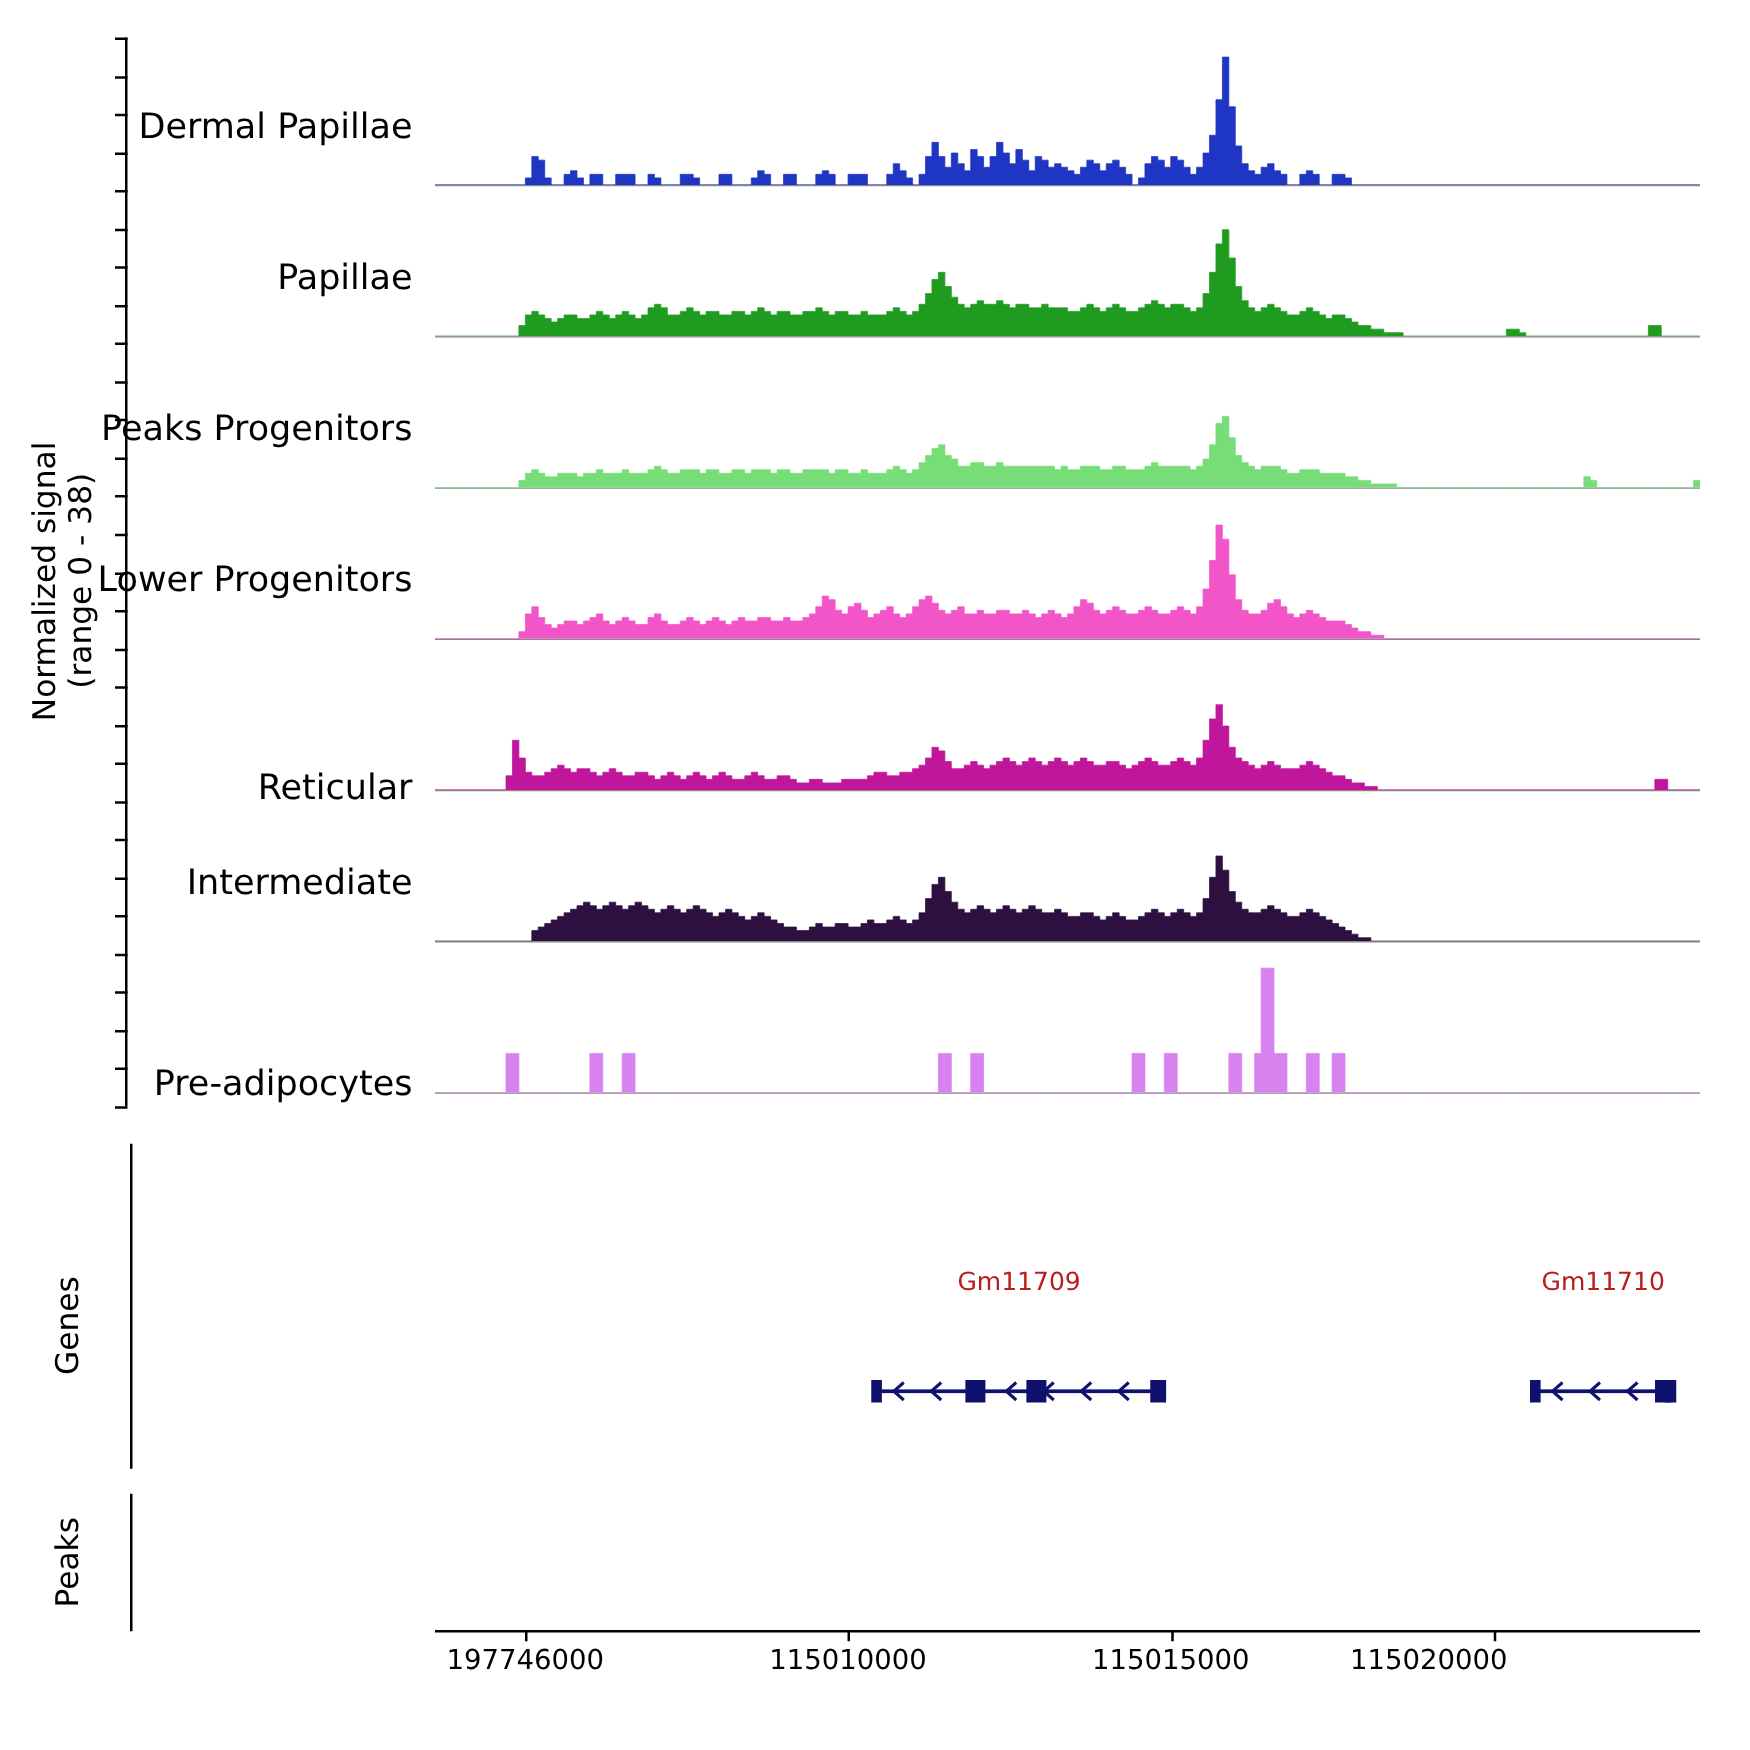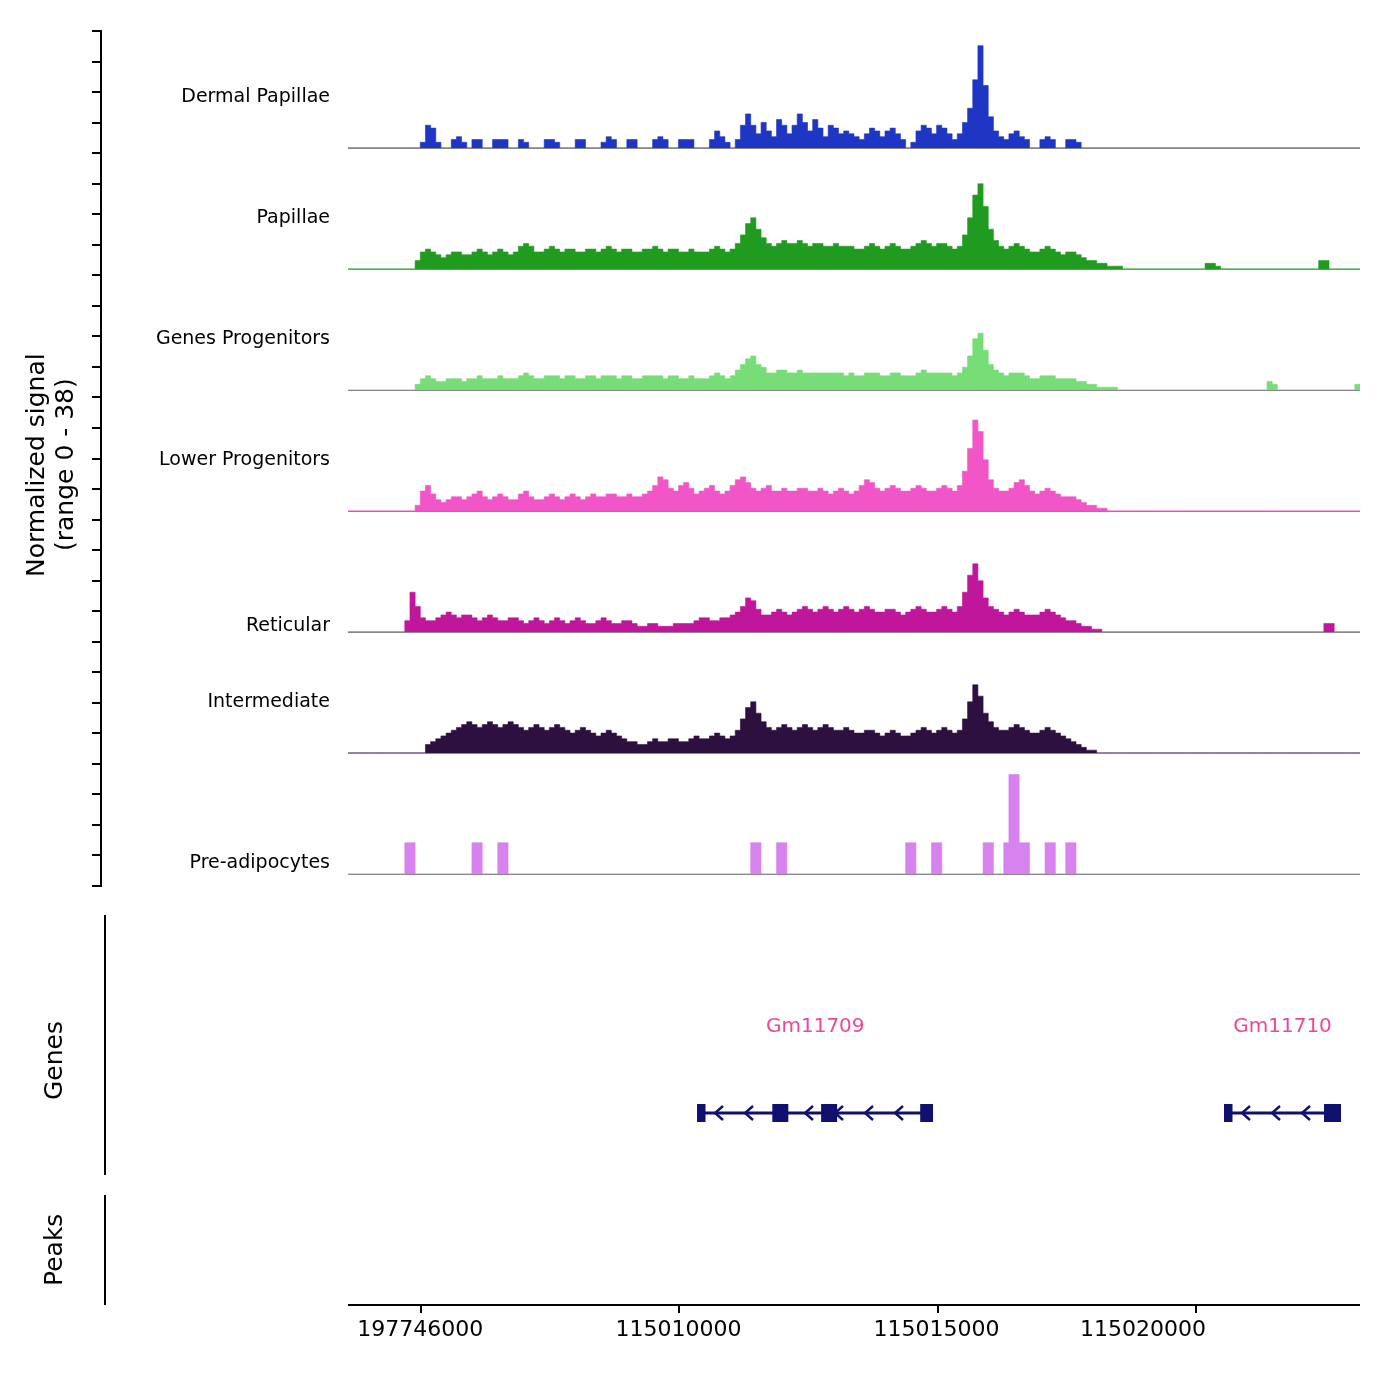--- a/index.html
+++ b/index.html
@@ -62,21 +62,21 @@
 
   .tick {
     position: absolute;
     background: #000;
     width: 10px;
     height: 2px;
     left: 92px;
   }
   .track-label {
     position: absolute;
-    font-size: 19px;
+    font-size: 28px;
     color: #000;
     white-space: nowrap;
     text-align: right;
   }
   .baseline {
     position: absolute;
     left: 348px;
     width: 1012px;
     height: 1px;
     background: #888;
@@ -111,21 +111,21 @@
     left: 0;
     width: 1400px;
     text-align: center;
     font-size: 29px;
     color: #000;
   }
   
   .gene-name {
     position: absolute;
     font-size: 20px;
-    color: #ec4899;
+    color: #b91c1c;
     transform: translateX(-50%);
     white-space: nowrap;
   }
 </style>
 </head>
 <body>
 
 <div id="root">
 
   <div class="spine" id="signal-spine"></div>
@@ -141,21 +141,21 @@
       <div class="track-label" style="right: 1070px; top: 84px;">Dermal Papillae</div>
       <div class="baseline" style="top: 148px;"></div>
       <svg width="1012" height="108" style="position: absolute; left: 348px; top: 40px;">
         <path d="M 0.00 108 L 0.00 108.00 L 5.16 108.00 L 5.16 108.00 L 10.33 108.00 L 10.33 108.00 L 15.49 108.00 L 15.49 108.00 L 20.65 108.00 L 20.65 108.00 L 25.82 108.00 L 25.82 108.00 L 30.98 108.00 L 30.98 108.00 L 36.14 108.00 L 36.14 108.00 L 41.31 108.00 L 41.31 108.00 L 46.47 108.00 L 46.47 108.00 L 51.63 108.00 L 51.63 108.00 L 56.80 108.00 L 56.80 108.00 L 61.96 108.00 L 61.96 108.00 L 67.12 108.00 L 67.12 108.00 L 72.29 108.00 L 72.29 102.32 L 77.45 102.32 L 77.45 85.26 L 82.61 85.26 L 82.61 88.11 L 87.78 88.11 L 87.78 102.32 L 92.94 102.32 L 92.94 108.00 L 98.10 108.00 L 98.10 108.00 L 103.27 108.00 L 103.27 99.47 L 108.43 99.47 L 108.43 96.63 L 113.59 96.63 L 113.59 102.32 L 118.76 102.32 L 118.76 108.00 L 123.92 108.00 L 123.92 99.47 L 129.08 99.47 L 129.08 99.47 L 134.24 99.47 L 134.24 108.00 L 139.41 108.00 L 139.41 108.00 L 144.57 108.00 L 144.57 99.47 L 149.73 99.47 L 149.73 99.47 L 154.90 99.47 L 154.90 99.47 L 160.06 99.47 L 160.06 108.00 L 165.22 108.00 L 165.22 108.00 L 170.39 108.00 L 170.39 99.47 L 175.55 99.47 L 175.55 102.32 L 180.71 102.32 L 180.71 108.00 L 185.88 108.00 L 185.88 108.00 L 191.04 108.00 L 191.04 108.00 L 196.20 108.00 L 196.20 99.47 L 201.37 99.47 L 201.37 99.47 L 206.53 99.47 L 206.53 102.32 L 211.69 102.32 L 211.69 108.00 L 216.86 108.00 L 216.86 108.00 L 222.02 108.00 L 222.02 108.00 L 227.18 108.00 L 227.18 99.47 L 232.35 99.47 L 232.35 99.47 L 237.51 99.47 L 237.51 108.00 L 242.67 108.00 L 242.67 108.00 L 247.84 108.00 L 247.84 108.00 L 253.00 108.00 L 253.00 102.32 L 258.16 102.32 L 258.16 96.63 L 263.33 96.63 L 263.33 99.47 L 268.49 99.47 L 268.49 108.00 L 273.65 108.00 L 273.65 108.00 L 278.82 108.00 L 278.82 99.47 L 283.98 99.47 L 283.98 99.47 L 289.14 99.47 L 289.14 108.00 L 294.31 108.00 L 294.31 108.00 L 299.47 108.00 L 299.47 108.00 L 304.63 108.00 L 304.63 99.47 L 309.80 99.47 L 309.80 96.63 L 314.96 96.63 L 314.96 99.47 L 320.12 99.47 L 320.12 108.00 L 325.29 108.00 L 325.29 108.00 L 330.45 108.00 L 330.45 99.47 L 335.61 99.47 L 335.61 99.47 L 340.78 99.47 L 340.78 99.47 L 345.94 99.47 L 345.94 108.00 L 351.10 108.00 L 351.10 108.00 L 356.27 108.00 L 356.27 108.00 L 361.43 108.00 L 361.43 99.47 L 366.59 99.47 L 366.59 90.95 L 371.76 90.95 L 371.76 96.63 L 376.92 96.63 L 376.92 102.32 L 382.08 102.32 L 382.08 108.00 L 387.24 108.00 L 387.24 99.47 L 392.41 99.47 L 392.41 85.26 L 397.57 85.26 L 397.57 73.89 L 402.73 73.89 L 402.73 85.26 L 407.90 85.26 L 407.90 93.79 L 413.06 93.79 L 413.06 82.42 L 418.22 82.42 L 418.22 90.95 L 423.39 90.95 L 423.39 96.63 L 428.55 96.63 L 428.55 79.58 L 433.71 79.58 L 433.71 85.26 L 438.88 85.26 L 438.88 93.79 L 444.04 93.79 L 444.04 85.26 L 449.20 85.26 L 449.20 73.89 L 454.37 73.89 L 454.37 82.42 L 459.53 82.42 L 459.53 90.95 L 464.69 90.95 L 464.69 79.58 L 469.86 79.58 L 469.86 88.11 L 475.02 88.11 L 475.02 96.63 L 480.18 96.63 L 480.18 85.26 L 485.35 85.26 L 485.35 88.11 L 490.51 88.11 L 490.51 93.79 L 495.67 93.79 L 495.67 90.95 L 500.84 90.95 L 500.84 93.79 L 506.00 93.79 L 506.00 96.63 L 511.16 96.63 L 511.16 99.47 L 516.33 99.47 L 516.33 93.79 L 521.49 93.79 L 521.49 88.11 L 526.65 88.11 L 526.65 90.95 L 531.82 90.95 L 531.82 96.63 L 536.98 96.63 L 536.98 90.95 L 542.14 90.95 L 542.14 88.11 L 547.31 88.11 L 547.31 93.79 L 552.47 93.79 L 552.47 99.47 L 557.63 99.47 L 557.63 108.00 L 562.80 108.00 L 562.80 102.32 L 567.96 102.32 L 567.96 90.95 L 573.12 90.95 L 573.12 85.26 L 578.29 85.26 L 578.29 88.11 L 583.45 88.11 L 583.45 93.79 L 588.61 93.79 L 588.61 85.26 L 593.78 85.26 L 593.78 88.11 L 598.94 88.11 L 598.94 93.79 L 604.10 93.79 L 604.10 99.47 L 609.27 99.47 L 609.27 93.79 L 614.43 93.79 L 614.43 82.42 L 619.59 82.42 L 619.59 68.21 L 624.76 68.21 L 624.76 39.79 L 629.92 39.79 L 629.92 5.68 L 635.08 5.68 L 635.08 45.47 L 640.24 45.47 L 640.24 76.74 L 645.41 76.74 L 645.41 90.95 L 650.57 90.95 L 650.57 96.63 L 655.73 96.63 L 655.73 99.47 L 660.90 99.47 L 660.90 93.79 L 666.06 93.79 L 666.06 90.95 L 671.22 90.95 L 671.22 96.63 L 676.39 96.63 L 676.39 99.47 L 681.55 99.47 L 681.55 108.00 L 686.71 108.00 L 686.71 108.00 L 691.88 108.00 L 691.88 99.47 L 697.04 99.47 L 697.04 96.63 L 702.20 96.63 L 702.20 99.47 L 707.37 99.47 L 707.37 108.00 L 712.53 108.00 L 712.53 108.00 L 717.69 108.00 L 717.69 99.47 L 722.86 99.47 L 722.86 99.47 L 728.02 99.47 L 728.02 102.32 L 733.18 102.32 L 733.18 108.00 L 738.35 108.00 L 738.35 108.00 L 743.51 108.00 L 743.51 108.00 L 748.67 108.00 L 748.67 108.00 L 753.84 108.00 L 753.84 108.00 L 759.00 108.00 L 759.00 108.00 L 764.16 108.00 L 764.16 108.00 L 769.33 108.00 L 769.33 108.00 L 774.49 108.00 L 774.49 108.00 L 779.65 108.00 L 779.65 108.00 L 784.82 108.00 L 784.82 108.00 L 789.98 108.00 L 789.98 108.00 L 795.14 108.00 L 795.14 108.00 L 800.31 108.00 L 800.31 108.00 L 805.47 108.00 L 805.47 108.00 L 810.63 108.00 L 810.63 108.00 L 815.80 108.00 L 815.80 108.00 L 820.96 108.00 L 820.96 108.00 L 826.12 108.00 L 826.12 108.00 L 831.29 108.00 L 831.29 108.00 L 836.45 108.00 L 836.45 108.00 L 841.61 108.00 L 841.61 108.00 L 846.78 108.00 L 846.78 108.00 L 851.94 108.00 L 851.94 108.00 L 857.10 108.00 L 857.10 108.00 L 862.27 108.00 L 862.27 108.00 L 867.43 108.00 L 867.43 108.00 L 872.59 108.00 L 872.59 108.00 L 877.76 108.00 L 877.76 108.00 L 882.92 108.00 L 882.92 108.00 L 888.08 108.00 L 888.08 108.00 L 893.24 108.00 L 893.24 108.00 L 898.41 108.00 L 898.41 108.00 L 903.57 108.00 L 903.57 108.00 L 908.73 108.00 L 908.73 108.00 L 913.90 108.00 L 913.90 108.00 L 919.06 108.00 L 919.06 108.00 L 924.22 108.00 L 924.22 108.00 L 929.39 108.00 L 929.39 108.00 L 934.55 108.00 L 934.55 108.00 L 939.71 108.00 L 939.71 108.00 L 944.88 108.00 L 944.88 108.00 L 950.04 108.00 L 950.04 108.00 L 955.20 108.00 L 955.20 108.00 L 960.37 108.00 L 960.37 108.00 L 965.53 108.00 L 965.53 108.00 L 970.69 108.00 L 970.69 108.00 L 975.86 108.00 L 975.86 108.00 L 981.02 108.00 L 981.02 108.00 L 986.18 108.00 L 986.18 108.00 L 991.35 108.00 L 991.35 108.00 L 996.51 108.00 L 996.51 108.00 L 1001.67 108.00 L 1001.67 108.00 L 1006.84 108.00 L 1006.84 108.00 L 1012.00 108.00 L 1012.00 108.00 L 1017.16 108.00 L 1017.16 108.00 L 1022.33 108.00 L 1022.33 108.00 L 1027.49 108.00 L 1027.49 108.00 L 1032.65 108.00 L 1032.65 108.00 L 1037.82 108.00 L 1037.82 108.00 L 1042.98 108.00 L 1042.98 108.00 L 1048.14 108.00 L 1048.14 108.00 L 1053.31 108.00 L 1053.31 108.00 L 1058.47 108.00 L 1058.47 108 Z" fill="#1f35c4" stroke="#1f35c4" stroke-width="0.6"></path>
       </svg>
       <div class="track-label" style="right: 1070px; top: 205px;">Papillae</div>
       <div class="baseline" style="top: 269px;"></div>
       <svg width="1012" height="108" style="position: absolute; left: 348px; top: 161px;">
         <path d="M 0.00 108 L 0.00 108.00 L 5.16 108.00 L 5.16 108.00 L 10.33 108.00 L 10.33 108.00 L 15.49 108.00 L 15.49 108.00 L 20.65 108.00 L 20.65 108.00 L 25.82 108.00 L 25.82 108.00 L 30.98 108.00 L 30.98 108.00 L 36.14 108.00 L 36.14 108.00 L 41.31 108.00 L 41.31 108.00 L 46.47 108.00 L 46.47 108.00 L 51.63 108.00 L 51.63 108.00 L 56.80 108.00 L 56.80 108.00 L 61.96 108.00 L 61.96 108.00 L 67.12 108.00 L 67.12 99.47 L 72.29 99.47 L 72.29 90.95 L 77.45 90.95 L 77.45 88.11 L 82.61 88.11 L 82.61 90.95 L 87.78 90.95 L 87.78 93.79 L 92.94 93.79 L 92.94 96.63 L 98.10 96.63 L 98.10 93.79 L 103.27 93.79 L 103.27 90.95 L 108.43 90.95 L 108.43 90.95 L 113.59 90.95 L 113.59 93.79 L 118.76 93.79 L 118.76 93.79 L 123.92 93.79 L 123.92 90.95 L 129.08 90.95 L 129.08 88.11 L 134.24 88.11 L 134.24 90.95 L 139.41 90.95 L 139.41 93.79 L 144.57 93.79 L 144.57 90.95 L 149.73 90.95 L 149.73 88.11 L 154.90 88.11 L 154.90 90.95 L 160.06 90.95 L 160.06 93.79 L 165.22 93.79 L 165.22 90.95 L 170.39 90.95 L 170.39 85.26 L 175.55 85.26 L 175.55 82.42 L 180.71 82.42 L 180.71 85.26 L 185.88 85.26 L 185.88 90.95 L 191.04 90.95 L 191.04 90.95 L 196.20 90.95 L 196.20 88.11 L 201.37 88.11 L 201.37 85.26 L 206.53 85.26 L 206.53 88.11 L 211.69 88.11 L 211.69 90.95 L 216.86 90.95 L 216.86 88.11 L 222.02 88.11 L 222.02 88.11 L 227.18 88.11 L 227.18 90.95 L 232.35 90.95 L 232.35 90.95 L 237.51 90.95 L 237.51 88.11 L 242.67 88.11 L 242.67 88.11 L 247.84 88.11 L 247.84 90.95 L 253.00 90.95 L 253.00 88.11 L 258.16 88.11 L 258.16 85.26 L 263.33 85.26 L 263.33 88.11 L 268.49 88.11 L 268.49 90.95 L 273.65 90.95 L 273.65 88.11 L 278.82 88.11 L 278.82 88.11 L 283.98 88.11 L 283.98 90.95 L 289.14 90.95 L 289.14 90.95 L 294.31 90.95 L 294.31 88.11 L 299.47 88.11 L 299.47 88.11 L 304.63 88.11 L 304.63 85.26 L 309.80 85.26 L 309.80 88.11 L 314.96 88.11 L 314.96 90.95 L 320.12 90.95 L 320.12 88.11 L 325.29 88.11 L 325.29 88.11 L 330.45 88.11 L 330.45 90.95 L 335.61 90.95 L 335.61 90.95 L 340.78 90.95 L 340.78 88.11 L 345.94 88.11 L 345.94 90.95 L 351.10 90.95 L 351.10 90.95 L 356.27 90.95 L 356.27 90.95 L 361.43 90.95 L 361.43 88.11 L 366.59 88.11 L 366.59 85.26 L 371.76 85.26 L 371.76 88.11 L 376.92 88.11 L 376.92 90.95 L 382.08 90.95 L 382.08 88.11 L 387.24 88.11 L 387.24 82.42 L 392.41 82.42 L 392.41 73.89 L 397.57 73.89 L 397.57 62.53 L 402.73 62.53 L 402.73 56.84 L 407.90 56.84 L 407.90 68.21 L 413.06 68.21 L 413.06 76.74 L 418.22 76.74 L 418.22 82.42 L 423.39 82.42 L 423.39 85.26 L 428.55 85.26 L 428.55 82.42 L 433.71 82.42 L 433.71 79.58 L 438.88 79.58 L 438.88 82.42 L 444.04 82.42 L 444.04 82.42 L 449.20 82.42 L 449.20 79.58 L 454.37 79.58 L 454.37 82.42 L 459.53 82.42 L 459.53 85.26 L 464.69 85.26 L 464.69 82.42 L 469.86 82.42 L 469.86 82.42 L 475.02 82.42 L 475.02 85.26 L 480.18 85.26 L 480.18 85.26 L 485.35 85.26 L 485.35 82.42 L 490.51 82.42 L 490.51 85.26 L 495.67 85.26 L 495.67 85.26 L 500.84 85.26 L 500.84 85.26 L 506.00 85.26 L 506.00 88.11 L 511.16 88.11 L 511.16 88.11 L 516.33 88.11 L 516.33 85.26 L 521.49 85.26 L 521.49 82.42 L 526.65 82.42 L 526.65 85.26 L 531.82 85.26 L 531.82 88.11 L 536.98 88.11 L 536.98 85.26 L 542.14 85.26 L 542.14 82.42 L 547.31 82.42 L 547.31 85.26 L 552.47 85.26 L 552.47 88.11 L 557.63 88.11 L 557.63 88.11 L 562.80 88.11 L 562.80 85.26 L 567.96 85.26 L 567.96 82.42 L 573.12 82.42 L 573.12 79.58 L 578.29 79.58 L 578.29 82.42 L 583.45 82.42 L 583.45 85.26 L 588.61 85.26 L 588.61 82.42 L 593.78 82.42 L 593.78 82.42 L 598.94 82.42 L 598.94 85.26 L 604.10 85.26 L 604.10 88.11 L 609.27 88.11 L 609.27 85.26 L 614.43 85.26 L 614.43 73.89 L 619.59 73.89 L 619.59 56.84 L 624.76 56.84 L 624.76 34.11 L 629.92 34.11 L 629.92 22.74 L 635.08 22.74 L 635.08 45.47 L 640.24 45.47 L 640.24 68.21 L 645.41 68.21 L 645.41 79.58 L 650.57 79.58 L 650.57 85.26 L 655.73 85.26 L 655.73 88.11 L 660.90 88.11 L 660.90 85.26 L 666.06 85.26 L 666.06 82.42 L 671.22 82.42 L 671.22 85.26 L 676.39 85.26 L 676.39 88.11 L 681.55 88.11 L 681.55 90.95 L 686.71 90.95 L 686.71 90.95 L 691.88 90.95 L 691.88 88.11 L 697.04 88.11 L 697.04 85.26 L 702.20 85.26 L 702.20 88.11 L 707.37 88.11 L 707.37 90.95 L 712.53 90.95 L 712.53 93.79 L 717.69 93.79 L 717.69 90.95 L 722.86 90.95 L 722.86 90.95 L 728.02 90.95 L 728.02 93.79 L 733.18 93.79 L 733.18 96.63 L 738.35 96.63 L 738.35 99.47 L 743.51 99.47 L 743.51 99.47 L 748.67 99.47 L 748.67 102.32 L 753.84 102.32 L 753.84 102.32 L 759.00 102.32 L 759.00 105.16 L 764.16 105.16 L 764.16 105.16 L 769.33 105.16 L 769.33 105.16 L 774.49 105.16 L 774.49 108.00 L 779.65 108.00 L 779.65 108.00 L 784.82 108.00 L 784.82 108.00 L 789.98 108.00 L 789.98 108.00 L 795.14 108.00 L 795.14 108.00 L 800.31 108.00 L 800.31 108.00 L 805.47 108.00 L 805.47 108.00 L 810.63 108.00 L 810.63 108.00 L 815.80 108.00 L 815.80 108.00 L 820.96 108.00 L 820.96 108.00 L 826.12 108.00 L 826.12 108.00 L 831.29 108.00 L 831.29 108.00 L 836.45 108.00 L 836.45 108.00 L 841.61 108.00 L 841.61 108.00 L 846.78 108.00 L 846.78 108.00 L 851.94 108.00 L 851.94 108.00 L 857.10 108.00 L 857.10 102.32 L 862.27 102.32 L 862.27 102.32 L 867.43 102.32 L 867.43 105.16 L 872.59 105.16 L 872.59 108.00 L 877.76 108.00 L 877.76 108.00 L 882.92 108.00 L 882.92 108.00 L 888.08 108.00 L 888.08 108.00 L 893.24 108.00 L 893.24 108.00 L 898.41 108.00 L 898.41 108.00 L 903.57 108.00 L 903.57 108.00 L 908.73 108.00 L 908.73 108.00 L 913.90 108.00 L 913.90 108.00 L 919.06 108.00 L 919.06 108.00 L 924.22 108.00 L 924.22 108.00 L 929.39 108.00 L 929.39 108.00 L 934.55 108.00 L 934.55 108.00 L 939.71 108.00 L 939.71 108.00 L 944.88 108.00 L 944.88 108.00 L 950.04 108.00 L 950.04 108.00 L 955.20 108.00 L 955.20 108.00 L 960.37 108.00 L 960.37 108.00 L 965.53 108.00 L 965.53 108.00 L 970.69 108.00 L 970.69 99.47 L 975.86 99.47 L 975.86 99.47 L 981.02 99.47 L 981.02 108.00 L 986.18 108.00 L 986.18 108.00 L 991.35 108.00 L 991.35 108.00 L 996.51 108.00 L 996.51 108.00 L 1001.67 108.00 L 1001.67 108.00 L 1006.84 108.00 L 1006.84 108.00 L 1012.00 108.00 L 1012.00 108.00 L 1017.16 108.00 L 1017.16 108.00 L 1022.33 108.00 L 1022.33 108.00 L 1027.49 108.00 L 1027.49 108.00 L 1032.65 108.00 L 1032.65 108.00 L 1037.82 108.00 L 1037.82 108.00 L 1042.98 108.00 L 1042.98 108.00 L 1048.14 108.00 L 1048.14 108.00 L 1053.31 108.00 L 1053.31 108.00 L 1058.47 108.00 L 1058.47 108.00 L 1063.63 108.00 L 1063.63 108.00 L 1068.80 108.00 L 1068.80 108.00 L 1073.96 108.00 L 1073.96 108.00 L 1079.12 108.00 L 1079.12 108.00 L 1084.29 108.00 L 1084.29 108.00 L 1089.45 108.00 L 1089.45 108.00 L 1094.61 108.00 L 1094.61 108.00 L 1099.78 108.00 L 1099.78 108.00 L 1104.94 108.00 L 1104.94 108.00 L 1110.10 108.00 L 1110.10 108.00 L 1115.27 108.00 L 1115.27 105.16 L 1120.43 105.16 L 1120.43 105.16 L 1125.59 105.16 L 1125.59 108.00 L 1130.76 108.00 L 1130.76 108.00 L 1135.92 108.00 L 1135.92 108 Z" fill="#1f9c1f" stroke="#1f9c1f" stroke-width="0.6"></path>
       </svg>
-      <div class="track-label" style="right: 1070px; top: 326px;">Genes Progenitors</div>
+      <div class="track-label" style="right: 1070px; top: 326px;">Peaks Progenitors</div>
       <div class="baseline" style="top: 390px;"></div>
       <svg width="1012" height="108" style="position: absolute; left: 348px; top: 282px;">
         <path d="M 0.00 108 L 0.00 108.00 L 5.16 108.00 L 5.16 108.00 L 10.33 108.00 L 10.33 108.00 L 15.49 108.00 L 15.49 108.00 L 20.65 108.00 L 20.65 108.00 L 25.82 108.00 L 25.82 108.00 L 30.98 108.00 L 30.98 108.00 L 36.14 108.00 L 36.14 108.00 L 41.31 108.00 L 41.31 108.00 L 46.47 108.00 L 46.47 108.00 L 51.63 108.00 L 51.63 108.00 L 56.80 108.00 L 56.80 108.00 L 61.96 108.00 L 61.96 108.00 L 67.12 108.00 L 67.12 102.32 L 72.29 102.32 L 72.29 96.63 L 77.45 96.63 L 77.45 93.79 L 82.61 93.79 L 82.61 96.63 L 87.78 96.63 L 87.78 99.47 L 92.94 99.47 L 92.94 99.47 L 98.10 99.47 L 98.10 96.63 L 103.27 96.63 L 103.27 96.63 L 108.43 96.63 L 108.43 96.63 L 113.59 96.63 L 113.59 99.47 L 118.76 99.47 L 118.76 96.63 L 123.92 96.63 L 123.92 96.63 L 129.08 96.63 L 129.08 93.79 L 134.24 93.79 L 134.24 96.63 L 139.41 96.63 L 139.41 96.63 L 144.57 96.63 L 144.57 96.63 L 149.73 96.63 L 149.73 93.79 L 154.90 93.79 L 154.90 96.63 L 160.06 96.63 L 160.06 96.63 L 165.22 96.63 L 165.22 96.63 L 170.39 96.63 L 170.39 93.79 L 175.55 93.79 L 175.55 90.95 L 180.71 90.95 L 180.71 93.79 L 185.88 93.79 L 185.88 96.63 L 191.04 96.63 L 191.04 96.63 L 196.20 96.63 L 196.20 93.79 L 201.37 93.79 L 201.37 93.79 L 206.53 93.79 L 206.53 93.79 L 211.69 93.79 L 211.69 96.63 L 216.86 96.63 L 216.86 93.79 L 222.02 93.79 L 222.02 93.79 L 227.18 93.79 L 227.18 96.63 L 232.35 96.63 L 232.35 96.63 L 237.51 96.63 L 237.51 93.79 L 242.67 93.79 L 242.67 93.79 L 247.84 93.79 L 247.84 96.63 L 253.00 96.63 L 253.00 93.79 L 258.16 93.79 L 258.16 93.79 L 263.33 93.79 L 263.33 93.79 L 268.49 93.79 L 268.49 96.63 L 273.65 96.63 L 273.65 93.79 L 278.82 93.79 L 278.82 93.79 L 283.98 93.79 L 283.98 96.63 L 289.14 96.63 L 289.14 96.63 L 294.31 96.63 L 294.31 93.79 L 299.47 93.79 L 299.47 93.79 L 304.63 93.79 L 304.63 93.79 L 309.80 93.79 L 309.80 93.79 L 314.96 93.79 L 314.96 96.63 L 320.12 96.63 L 320.12 93.79 L 325.29 93.79 L 325.29 93.79 L 330.45 93.79 L 330.45 96.63 L 335.61 96.63 L 335.61 96.63 L 340.78 96.63 L 340.78 93.79 L 345.94 93.79 L 345.94 96.63 L 351.10 96.63 L 351.10 96.63 L 356.27 96.63 L 356.27 96.63 L 361.43 96.63 L 361.43 93.79 L 366.59 93.79 L 366.59 90.95 L 371.76 90.95 L 371.76 93.79 L 376.92 93.79 L 376.92 96.63 L 382.08 96.63 L 382.08 93.79 L 387.24 93.79 L 387.24 88.11 L 392.41 88.11 L 392.41 82.42 L 397.57 82.42 L 397.57 76.74 L 402.73 76.74 L 402.73 73.89 L 407.90 73.89 L 407.90 82.42 L 413.06 82.42 L 413.06 85.26 L 418.22 85.26 L 418.22 90.95 L 423.39 90.95 L 423.39 90.95 L 428.55 90.95 L 428.55 88.11 L 433.71 88.11 L 433.71 88.11 L 438.88 88.11 L 438.88 90.95 L 444.04 90.95 L 444.04 90.95 L 449.20 90.95 L 449.20 88.11 L 454.37 88.11 L 454.37 90.95 L 459.53 90.95 L 459.53 90.95 L 464.69 90.95 L 464.69 90.95 L 469.86 90.95 L 469.86 90.95 L 475.02 90.95 L 475.02 90.95 L 480.18 90.95 L 480.18 90.95 L 485.35 90.95 L 485.35 90.95 L 490.51 90.95 L 490.51 90.95 L 495.67 90.95 L 495.67 93.79 L 500.84 93.79 L 500.84 90.95 L 506.00 90.95 L 506.00 93.79 L 511.16 93.79 L 511.16 93.79 L 516.33 93.79 L 516.33 90.95 L 521.49 90.95 L 521.49 90.95 L 526.65 90.95 L 526.65 90.95 L 531.82 90.95 L 531.82 93.79 L 536.98 93.79 L 536.98 93.79 L 542.14 93.79 L 542.14 90.95 L 547.31 90.95 L 547.31 90.95 L 552.47 90.95 L 552.47 93.79 L 557.63 93.79 L 557.63 93.79 L 562.80 93.79 L 562.80 93.79 L 567.96 93.79 L 567.96 90.95 L 573.12 90.95 L 573.12 88.11 L 578.29 88.11 L 578.29 90.95 L 583.45 90.95 L 583.45 90.95 L 588.61 90.95 L 588.61 90.95 L 593.78 90.95 L 593.78 90.95 L 598.94 90.95 L 598.94 90.95 L 604.10 90.95 L 604.10 93.79 L 609.27 93.79 L 609.27 90.95 L 614.43 90.95 L 614.43 85.26 L 619.59 85.26 L 619.59 73.89 L 624.76 73.89 L 624.76 56.84 L 629.92 56.84 L 629.92 51.16 L 635.08 51.16 L 635.08 68.21 L 640.24 68.21 L 640.24 82.42 L 645.41 82.42 L 645.41 88.11 L 650.57 88.11 L 650.57 90.95 L 655.73 90.95 L 655.73 93.79 L 660.90 93.79 L 660.90 90.95 L 666.06 90.95 L 666.06 90.95 L 671.22 90.95 L 671.22 90.95 L 676.39 90.95 L 676.39 93.79 L 681.55 93.79 L 681.55 96.63 L 686.71 96.63 L 686.71 96.63 L 691.88 96.63 L 691.88 93.79 L 697.04 93.79 L 697.04 93.79 L 702.20 93.79 L 702.20 93.79 L 707.37 93.79 L 707.37 96.63 L 712.53 96.63 L 712.53 96.63 L 717.69 96.63 L 717.69 96.63 L 722.86 96.63 L 722.86 96.63 L 728.02 96.63 L 728.02 99.47 L 733.18 99.47 L 733.18 99.47 L 738.35 99.47 L 738.35 102.32 L 743.51 102.32 L 743.51 102.32 L 748.67 102.32 L 748.67 105.16 L 753.84 105.16 L 753.84 105.16 L 759.00 105.16 L 759.00 105.16 L 764.16 105.16 L 764.16 105.16 L 769.33 105.16 L 769.33 108.00 L 774.49 108.00 L 774.49 108.00 L 779.65 108.00 L 779.65 108.00 L 784.82 108.00 L 784.82 108.00 L 789.98 108.00 L 789.98 108.00 L 795.14 108.00 L 795.14 108.00 L 800.31 108.00 L 800.31 108.00 L 805.47 108.00 L 805.47 108.00 L 810.63 108.00 L 810.63 108.00 L 815.80 108.00 L 815.80 108.00 L 820.96 108.00 L 820.96 108.00 L 826.12 108.00 L 826.12 108.00 L 831.29 108.00 L 831.29 108.00 L 836.45 108.00 L 836.45 108.00 L 841.61 108.00 L 841.61 108.00 L 846.78 108.00 L 846.78 108.00 L 851.94 108.00 L 851.94 108.00 L 857.10 108.00 L 857.10 108.00 L 862.27 108.00 L 862.27 108.00 L 867.43 108.00 L 867.43 108.00 L 872.59 108.00 L 872.59 108.00 L 877.76 108.00 L 877.76 108.00 L 882.92 108.00 L 882.92 108.00 L 888.08 108.00 L 888.08 108.00 L 893.24 108.00 L 893.24 108.00 L 898.41 108.00 L 898.41 108.00 L 903.57 108.00 L 903.57 108.00 L 908.73 108.00 L 908.73 108.00 L 913.90 108.00 L 913.90 108.00 L 919.06 108.00 L 919.06 99.47 L 924.22 99.47 L 924.22 102.32 L 929.39 102.32 L 929.39 108.00 L 934.55 108.00 L 934.55 108.00 L 939.71 108.00 L 939.71 108.00 L 944.88 108.00 L 944.88 108.00 L 950.04 108.00 L 950.04 108.00 L 955.20 108.00 L 955.20 108.00 L 960.37 108.00 L 960.37 108.00 L 965.53 108.00 L 965.53 108.00 L 970.69 108.00 L 970.69 108.00 L 975.86 108.00 L 975.86 108.00 L 981.02 108.00 L 981.02 108.00 L 986.18 108.00 L 986.18 108.00 L 991.35 108.00 L 991.35 108.00 L 996.51 108.00 L 996.51 108.00 L 1001.67 108.00 L 1001.67 108.00 L 1006.84 108.00 L 1006.84 102.32 L 1012.00 102.32 L 1012.00 102.32 L 1017.16 102.32 L 1017.16 108.00 L 1022.33 108.00 L 1022.33 108.00 L 1027.49 108.00 L 1027.49 108.00 L 1032.65 108.00 L 1032.65 108.00 L 1037.82 108.00 L 1037.82 108.00 L 1042.98 108.00 L 1042.98 108.00 L 1048.14 108.00 L 1048.14 108.00 L 1053.31 108.00 L 1053.31 108.00 L 1058.47 108.00 L 1058.47 108.00 L 1063.63 108.00 L 1063.63 108.00 L 1068.80 108.00 L 1068.80 108.00 L 1073.96 108.00 L 1073.96 108.00 L 1079.12 108.00 L 1079.12 108 Z" fill="#77dd77" stroke="#77dd77" stroke-width="0.6"></path>
       </svg>
       <div class="track-label" style="right: 1070px; top: 447px;">Lower Progenitors</div>
       <div class="baseline" style="top: 511px;"></div>
       <svg width="1012" height="108" style="position: absolute; left: 348px; top: 403px;">
         <path d="M 0.00 108 L 0.00 108.00 L 5.16 108.00 L 5.16 108.00 L 10.33 108.00 L 10.33 108.00 L 15.49 108.00 L 15.49 108.00 L 20.65 108.00 L 20.65 108.00 L 25.82 108.00 L 25.82 108.00 L 30.98 108.00 L 30.98 108.00 L 36.14 108.00 L 36.14 108.00 L 41.31 108.00 L 41.31 108.00 L 46.47 108.00 L 46.47 108.00 L 51.63 108.00 L 51.63 108.00 L 56.80 108.00 L 56.80 108.00 L 61.96 108.00 L 61.96 108.00 L 67.12 108.00 L 67.12 102.32 L 72.29 102.32 L 72.29 88.11 L 77.45 88.11 L 77.45 82.42 L 82.61 82.42 L 82.61 90.95 L 87.78 90.95 L 87.78 96.63 L 92.94 96.63 L 92.94 99.47 L 98.10 99.47 L 98.10 96.63 L 103.27 96.63 L 103.27 93.79 L 108.43 93.79 L 108.43 93.79 L 113.59 93.79 L 113.59 96.63 L 118.76 96.63 L 118.76 93.79 L 123.92 93.79 L 123.92 90.95 L 129.08 90.95 L 129.08 88.11 L 134.24 88.11 L 134.24 93.79 L 139.41 93.79 L 139.41 96.63 L 144.57 96.63 L 144.57 93.79 L 149.73 93.79 L 149.73 90.95 L 154.90 90.95 L 154.90 93.79 L 160.06 93.79 L 160.06 96.63 L 165.22 96.63 L 165.22 96.63 L 170.39 96.63 L 170.39 90.95 L 175.55 90.95 L 175.55 88.11 L 180.71 88.11 L 180.71 93.79 L 185.88 93.79 L 185.88 96.63 L 191.04 96.63 L 191.04 96.63 L 196.20 96.63 L 196.20 93.79 L 201.37 93.79 L 201.37 90.95 L 206.53 90.95 L 206.53 93.79 L 211.69 93.79 L 211.69 96.63 L 216.86 96.63 L 216.86 93.79 L 222.02 93.79 L 222.02 90.95 L 227.18 90.95 L 227.18 93.79 L 232.35 93.79 L 232.35 96.63 L 237.51 96.63 L 237.51 93.79 L 242.67 93.79 L 242.67 90.95 L 247.84 90.95 L 247.84 93.79 L 253.00 93.79 L 253.00 93.79 L 258.16 93.79 L 258.16 90.95 L 263.33 90.95 L 263.33 90.95 L 268.49 90.95 L 268.49 93.79 L 273.65 93.79 L 273.65 93.79 L 278.82 93.79 L 278.82 90.95 L 283.98 90.95 L 283.98 93.79 L 289.14 93.79 L 289.14 93.79 L 294.31 93.79 L 294.31 90.95 L 299.47 90.95 L 299.47 88.11 L 304.63 88.11 L 304.63 82.42 L 309.80 82.42 L 309.80 73.89 L 314.96 73.89 L 314.96 76.74 L 320.12 76.74 L 320.12 85.26 L 325.29 85.26 L 325.29 88.11 L 330.45 88.11 L 330.45 82.42 L 335.61 82.42 L 335.61 79.58 L 340.78 79.58 L 340.78 85.26 L 345.94 85.26 L 345.94 90.95 L 351.10 90.95 L 351.10 88.11 L 356.27 88.11 L 356.27 85.26 L 361.43 85.26 L 361.43 82.42 L 366.59 82.42 L 366.59 88.11 L 371.76 88.11 L 371.76 90.95 L 376.92 90.95 L 376.92 88.11 L 382.08 88.11 L 382.08 82.42 L 387.24 82.42 L 387.24 76.74 L 392.41 76.74 L 392.41 73.89 L 397.57 73.89 L 397.57 79.58 L 402.73 79.58 L 402.73 85.26 L 407.90 85.26 L 407.90 88.11 L 413.06 88.11 L 413.06 85.26 L 418.22 85.26 L 418.22 82.42 L 423.39 82.42 L 423.39 88.11 L 428.55 88.11 L 428.55 88.11 L 433.71 88.11 L 433.71 85.26 L 438.88 85.26 L 438.88 88.11 L 444.04 88.11 L 444.04 88.11 L 449.20 88.11 L 449.20 85.26 L 454.37 85.26 L 454.37 85.26 L 459.53 85.26 L 459.53 88.11 L 464.69 88.11 L 464.69 88.11 L 469.86 88.11 L 469.86 85.26 L 475.02 85.26 L 475.02 88.11 L 480.18 88.11 L 480.18 90.95 L 485.35 90.95 L 485.35 88.11 L 490.51 88.11 L 490.51 85.26 L 495.67 85.26 L 495.67 88.11 L 500.84 88.11 L 500.84 90.95 L 506.00 90.95 L 506.00 88.11 L 511.16 88.11 L 511.16 82.42 L 516.33 82.42 L 516.33 76.74 L 521.49 76.74 L 521.49 79.58 L 526.65 79.58 L 526.65 85.26 L 531.82 85.26 L 531.82 88.11 L 536.98 88.11 L 536.98 85.26 L 542.14 85.26 L 542.14 82.42 L 547.31 82.42 L 547.31 85.26 L 552.47 85.26 L 552.47 88.11 L 557.63 88.11 L 557.63 88.11 L 562.80 88.11 L 562.80 85.26 L 567.96 85.26 L 567.96 82.42 L 573.12 82.42 L 573.12 85.26 L 578.29 85.26 L 578.29 88.11 L 583.45 88.11 L 583.45 88.11 L 588.61 88.11 L 588.61 85.26 L 593.78 85.26 L 593.78 82.42 L 598.94 82.42 L 598.94 85.26 L 604.10 85.26 L 604.10 88.11 L 609.27 88.11 L 609.27 82.42 L 614.43 82.42 L 614.43 68.21 L 619.59 68.21 L 619.59 45.47 L 624.76 45.47 L 624.76 17.05 L 629.92 17.05 L 629.92 28.42 L 635.08 28.42 L 635.08 56.84 L 640.24 56.84 L 640.24 76.74 L 645.41 76.74 L 645.41 85.26 L 650.57 85.26 L 650.57 88.11 L 655.73 88.11 L 655.73 88.11 L 660.90 88.11 L 660.90 85.26 L 666.06 85.26 L 666.06 79.58 L 671.22 79.58 L 671.22 76.74 L 676.39 76.74 L 676.39 82.42 L 681.55 82.42 L 681.55 88.11 L 686.71 88.11 L 686.71 90.95 L 691.88 90.95 L 691.88 88.11 L 697.04 88.11 L 697.04 85.26 L 702.20 85.26 L 702.20 88.11 L 707.37 88.11 L 707.37 90.95 L 712.53 90.95 L 712.53 93.79 L 717.69 93.79 L 717.69 93.79 L 722.86 93.79 L 722.86 93.79 L 728.02 93.79 L 728.02 96.63 L 733.18 96.63 L 733.18 99.47 L 738.35 99.47 L 738.35 102.32 L 743.51 102.32 L 743.51 102.32 L 748.67 102.32 L 748.67 105.16 L 753.84 105.16 L 753.84 105.16 L 759.00 105.16 L 759.00 108.00 L 764.16 108.00 L 764.16 108.00 L 769.33 108.00 L 769.33 108.00 L 774.49 108.00 L 774.49 108.00 L 779.65 108.00 L 779.65 108.00 L 784.82 108.00 L 784.82 108.00 L 789.98 108.00 L 789.98 108.00 L 795.14 108.00 L 795.14 108.00 L 800.31 108.00 L 800.31 108.00 L 805.47 108.00 L 805.47 108.00 L 810.63 108.00 L 810.63 108.00 L 815.80 108.00 L 815.80 108.00 L 820.96 108.00 L 820.96 108.00 L 826.12 108.00 L 826.12 108.00 L 831.29 108.00 L 831.29 108.00 L 836.45 108.00 L 836.45 108.00 L 841.61 108.00 L 841.61 108.00 L 846.78 108.00 L 846.78 108.00 L 851.94 108.00 L 851.94 108.00 L 857.10 108.00 L 857.10 108.00 L 862.27 108.00 L 862.27 108.00 L 867.43 108.00 L 867.43 108.00 L 872.59 108.00 L 872.59 108.00 L 877.76 108.00 L 877.76 108.00 L 882.92 108.00 L 882.92 108.00 L 888.08 108.00 L 888.08 108.00 L 893.24 108.00 L 893.24 108.00 L 898.41 108.00 L 898.41 108.00 L 903.57 108.00 L 903.57 108.00 L 908.73 108.00 L 908.73 108.00 L 913.90 108.00 L 913.90 108.00 L 919.06 108.00 L 919.06 108.00 L 924.22 108.00 L 924.22 108.00 L 929.39 108.00 L 929.39 108.00 L 934.55 108.00 L 934.55 108.00 L 939.71 108.00 L 939.71 108.00 L 944.88 108.00 L 944.88 108.00 L 950.04 108.00 L 950.04 108.00 L 955.20 108.00 L 955.20 108.00 L 960.37 108.00 L 960.37 108.00 L 965.53 108.00 L 965.53 108.00 L 970.69 108.00 L 970.69 108.00 L 975.86 108.00 L 975.86 108.00 L 981.02 108.00 L 981.02 108.00 L 986.18 108.00 L 986.18 108.00 L 991.35 108.00 L 991.35 108.00 L 996.51 108.00 L 996.51 108.00 L 1001.67 108.00 L 1001.67 108.00 L 1006.84 108.00 L 1006.84 108.00 L 1012.00 108.00 L 1012.00 108.00 L 1017.16 108.00 L 1017.16 108.00 L 1022.33 108.00 L 1022.33 108.00 L 1027.49 108.00 L 1027.49 108.00 L 1032.65 108.00 L 1032.65 108.00 L 1037.82 108.00 L 1037.82 108.00 L 1042.98 108.00 L 1042.98 108.00 L 1048.14 108.00 L 1048.14 108.00 L 1053.31 108.00 L 1053.31 108.00 L 1058.47 108.00 L 1058.47 108.00 L 1063.63 108.00 L 1063.63 108.00 L 1068.80 108.00 L 1068.80 108.00 L 1073.96 108.00 L 1073.96 108.00 L 1079.12 108.00 L 1079.12 85.26 L 1084.29 85.26 L 1084.29 90.95 L 1089.45 90.95 L 1089.45 108.00 L 1094.61 108.00 L 1094.61 108 Z" fill="#f255c8" stroke="#f255c8" stroke-width="0.6"></path>
       </svg>
       <div class="track-label" style="right: 1070px; top: 568px; margin-top: 45px;">Reticular</div>

